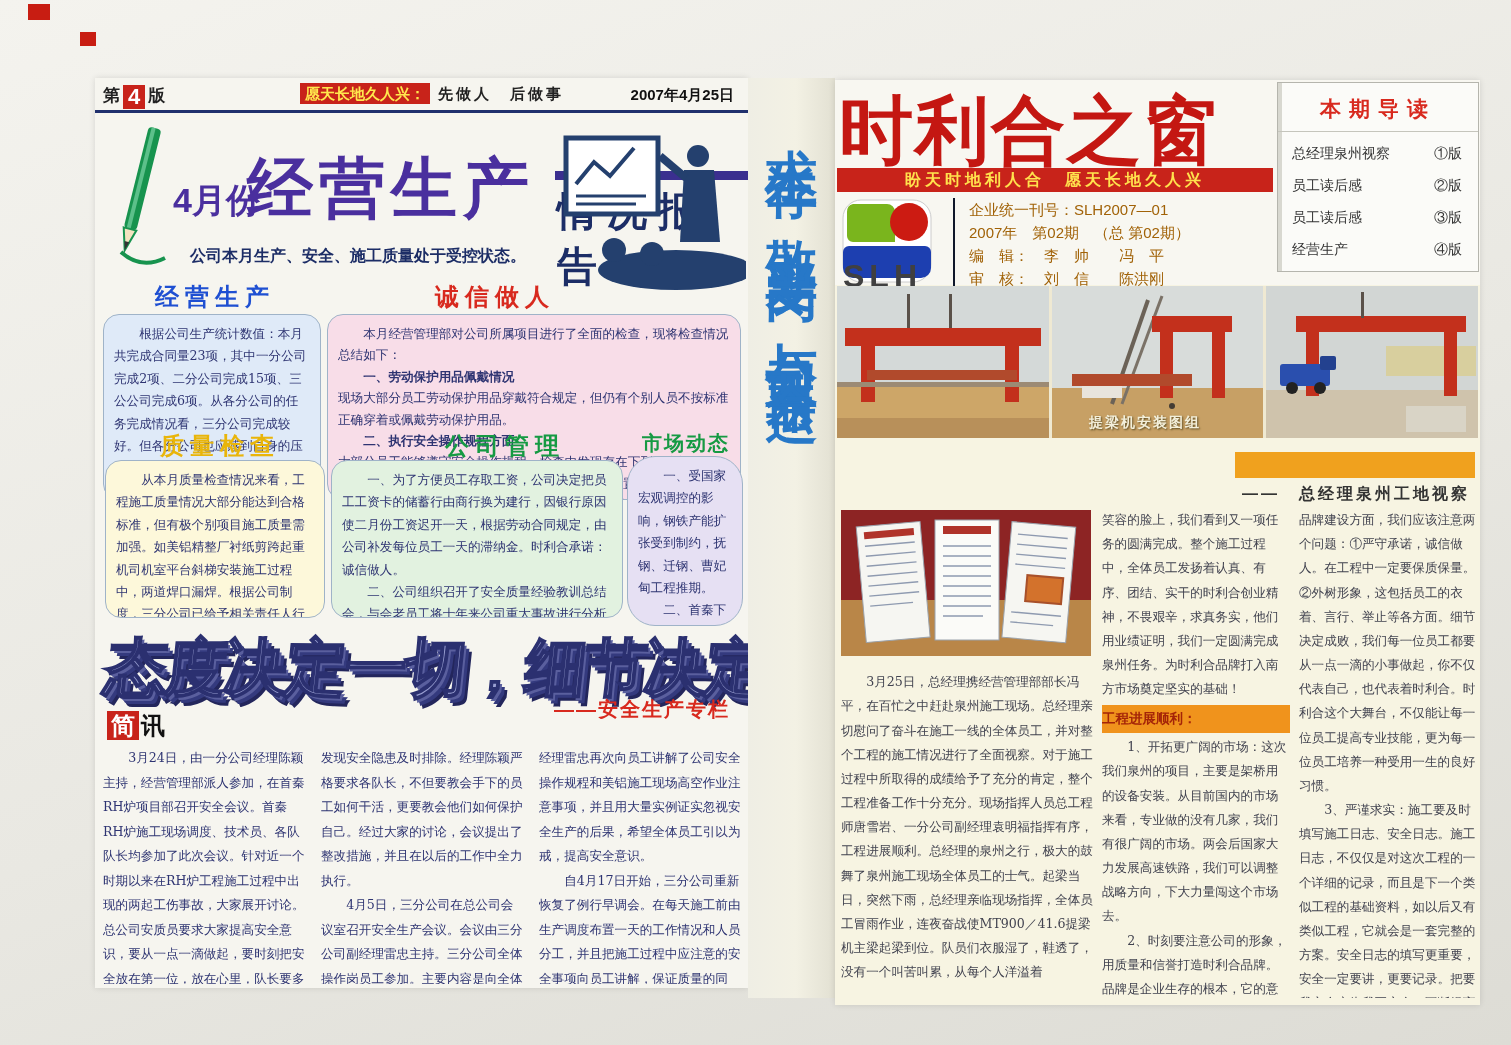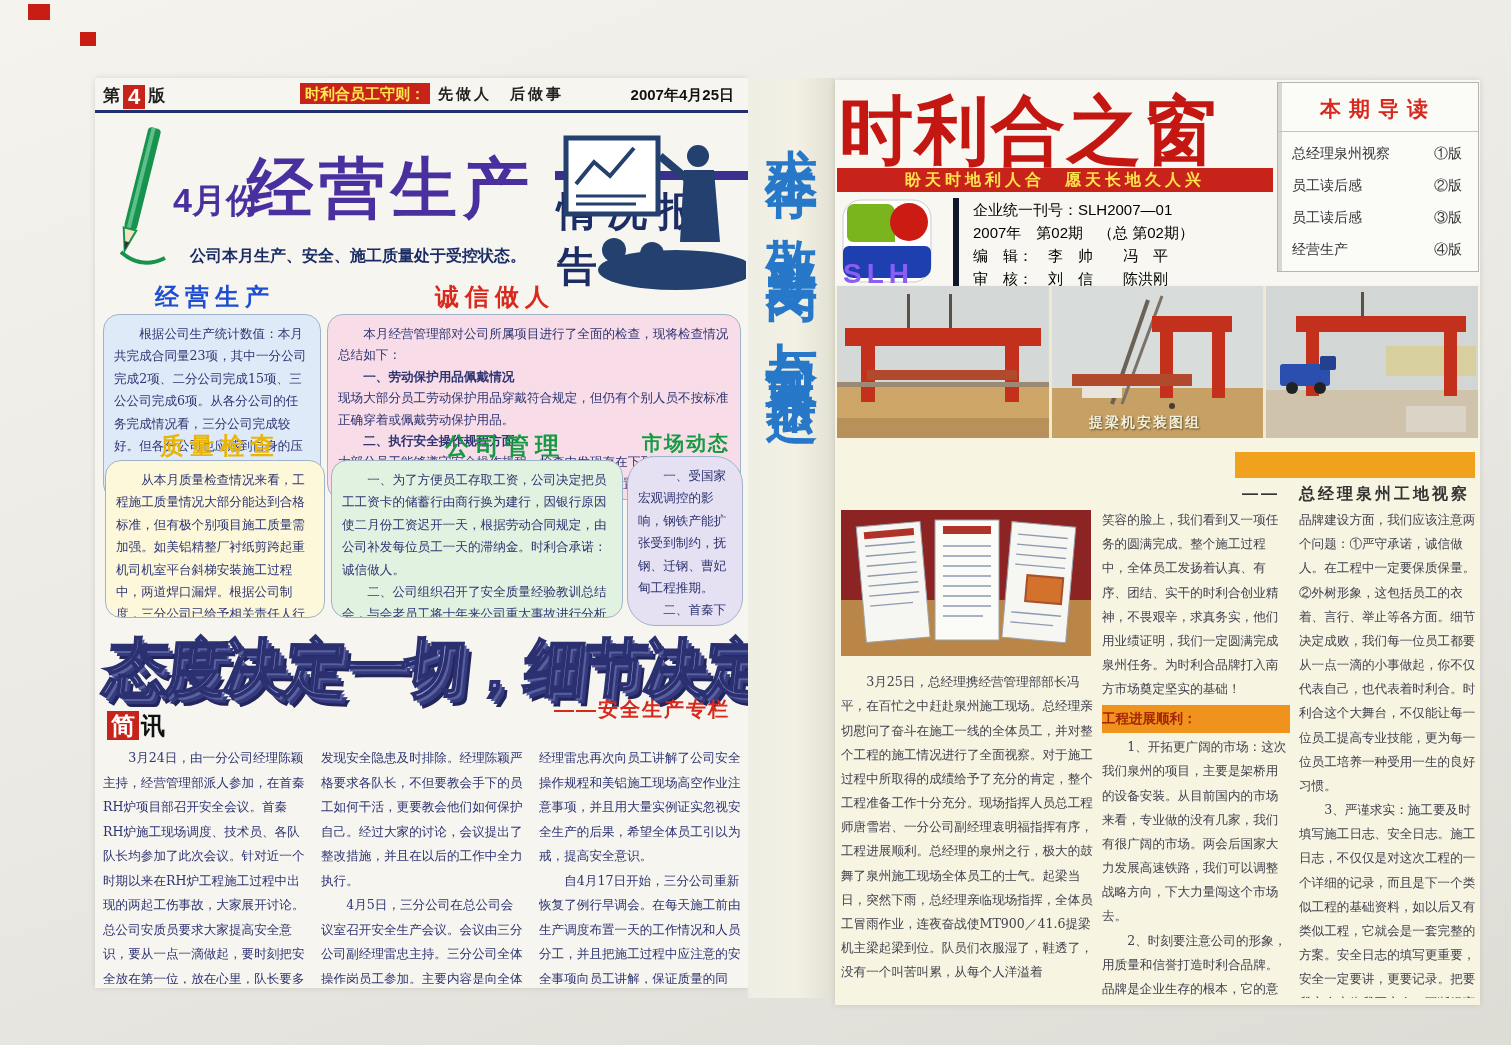--- a/index.html
+++ b/index.html
@@ -50,22 +50,22 @@
   .news-col p{margin:0;}
   
   .spine{position:absolute;left:748px;top:78px;width:87px;height:920px;background:linear-gradient(90deg,#efeee4 0%,#f3f1e4 55%,#e2e0d2 100%);}
   .spine-text{position:absolute;left:14px;top:28px;writing-mode:vertical-rl;font-size:52px;font-weight:bold;color:#2778c8;font-family:"Liberation Sans",sans-serif;letter-spacing:10px;line-height:60px;height:880px;}
   
   .right-page{position:absolute;left:835px;top:80px;width:645px;height:925px;background:#f7f4e2;box-shadow:0 0 6px rgba(0,0,0,.12);overflow:hidden;}
   .rp-masthead{position:absolute;left:0;top:0;width:645px;height:205px;background:#f8f7f1;}
   .mast-title{position:absolute;left:4px;top:2px;width:432px;font-size:74px;font-weight:bold;color:#c41712;font-family:"DejaVu Serif","Liberation Serif",serif;letter-spacing:2px;white-space:nowrap;}
   .mast-bar{position:absolute;left:2px;top:88px;width:436px;height:24px;background:#c8231a;color:#ffe24d;font-size:16px;font-weight:bold;line-height:24px;text-align:center;letter-spacing:4px;font-family:"Liberation Sans",sans-serif;}
   .logo{position:absolute;left:6px;top:118px;width:96px;height:86px;}
-  .logo-text{position:absolute;left:8px;top:178px;font-size:28px;font-weight:bold;color:#8b5cf6;letter-spacing:5px;font-family:"Liberation Sans",sans-serif;}
-  .mast-info{position:absolute;left:118px;top:118px;width:316px;border-left:6px solid #0f172a;padding-left:14px;font-size:15px;color:#000000;line-height:23px;font-family:"Liberation Sans",sans-serif;}
+  .logo-text{position:absolute;left:8px;top:178px;font-size:32px;font-weight:bold;color:#404040;letter-spacing:5px;font-family:"Liberation Sans",sans-serif;}
+  .mast-info{position:absolute;left:118px;top:118px;width:316px;border-left:2px solid #0f172a;padding-left:14px;font-size:15px;color:#a16207;line-height:23px;font-family:"Liberation Sans",sans-serif;}
   .mast-info div{white-space:nowrap;}
   
   .toc{position:absolute;left:442px;top:2px;width:200px;height:188px;background:#fbfbf8;border:1px solid #b5b5ad;box-shadow:inset 4px 0 0 #d8d8d0;}
   .toc-title{margin:12px 0 6px 0;text-align:center;color:#d8291e;font-size:21px;font-weight:bold;letter-spacing:8px;font-family:"Liberation Sans",sans-serif;border-bottom:1px solid #c5c5bc;padding-bottom:8px;}
   .toc-item{display:flex;justify-content:space-between;padding:7px 16px 7px 14px;font-size:14px;color:#333;}
   
   .photo-strip{position:absolute;left:2px;top:206px;width:641px;height:152px;background:#efe9d2;display:flex;gap:3px;}
   .photo{position:relative;flex:1;overflow:hidden;}
   .photo-caption{position:absolute;left:254px;top:334px;font-size:14px;font-weight:bold;color:#f3efda;text-shadow:1px 1px 2px #5a4a20;letter-spacing:2px;z-index:5;font-family:"Liberation Sans",sans-serif;}
   
@@ -88,21 +88,21 @@
   <div class="mark" style="left:28px;top:4px;width:22px;height:16px;"></div>
   <div class="mark" style="left:80px;top:32px;width:16px;height:14px;"></div>
 
   <div class="left-page">
 
     <div class="lp-header">
       <div class="pageno">
         <span>第</span><span class="pagenum-box">4</span><span>版</span>
       </div>
       <div class="motto">
-        <span class="motto-label">时利合员工守则：</span><span class="motto-value">先做人　后做事</span>
+        <span class="motto-label">愿天长地久人兴：</span><span class="motto-value">先做人　后做事</span>
       </div>
       <div class="date">2007年4月25日</div>
     </div>
     <div class="lp-rule"></div>
 
     <div class="lp-title">
       <svg class="pencil-svg" width="70" height="150" viewBox="0 0 70 150">
         <g transform="rotate(14 35 75)">
           <rect x="28" y="2" width="13" height="104" rx="4" fill="#17934e"></rect>
           <rect x="31" y="2" width="4" height="104" fill="#5cc08a"></rect>

